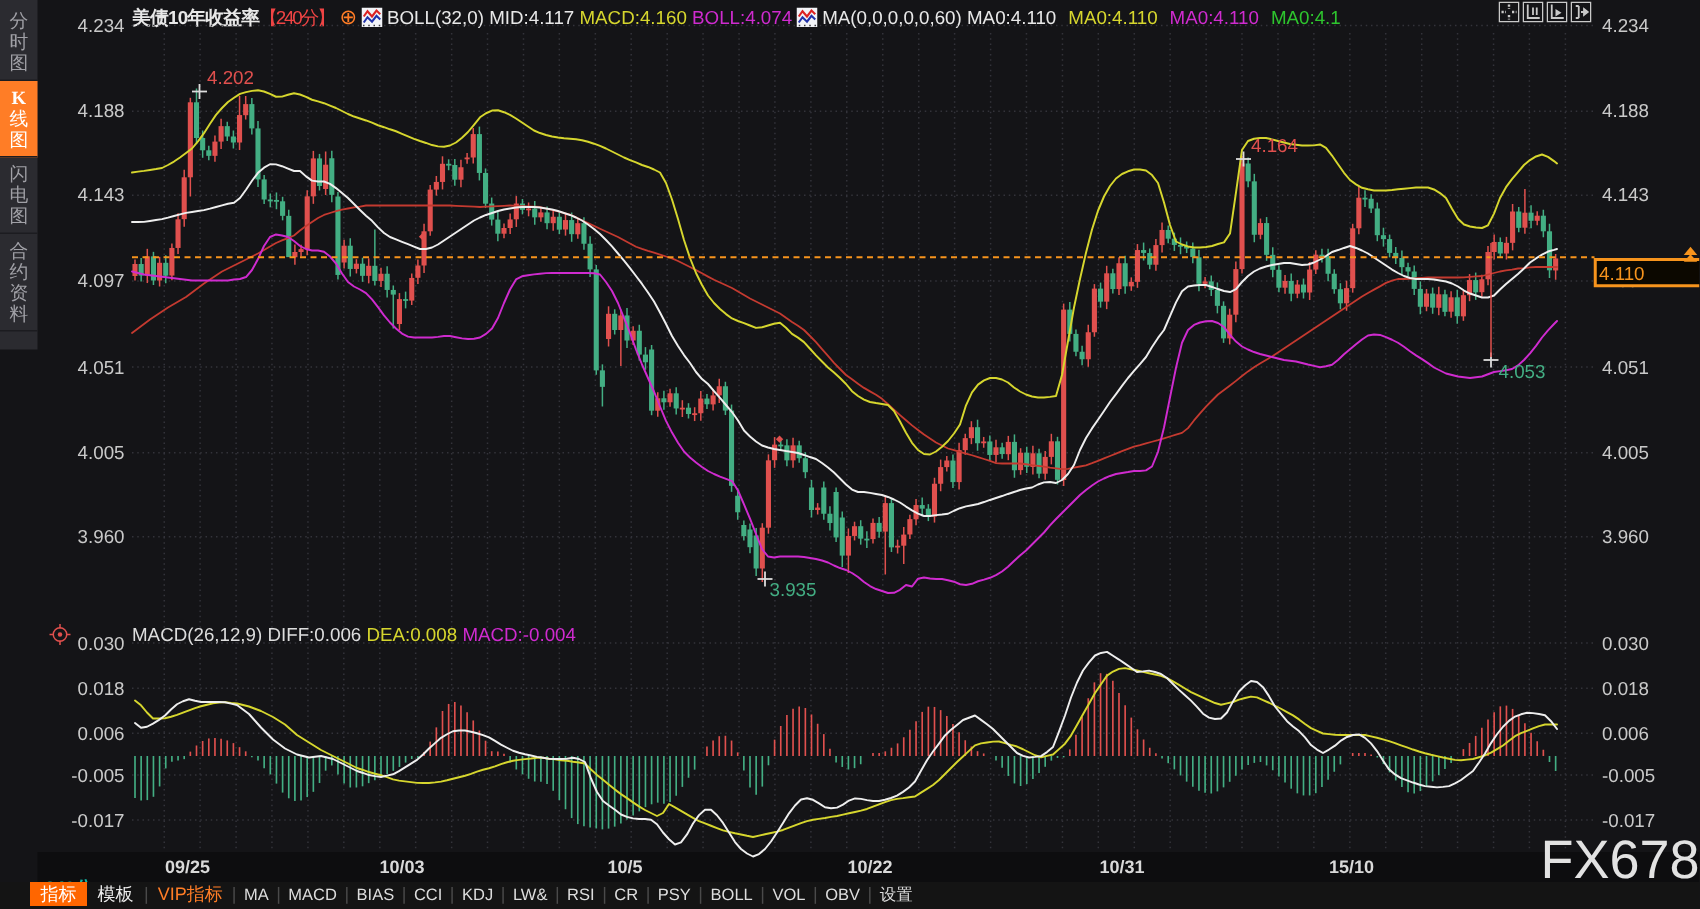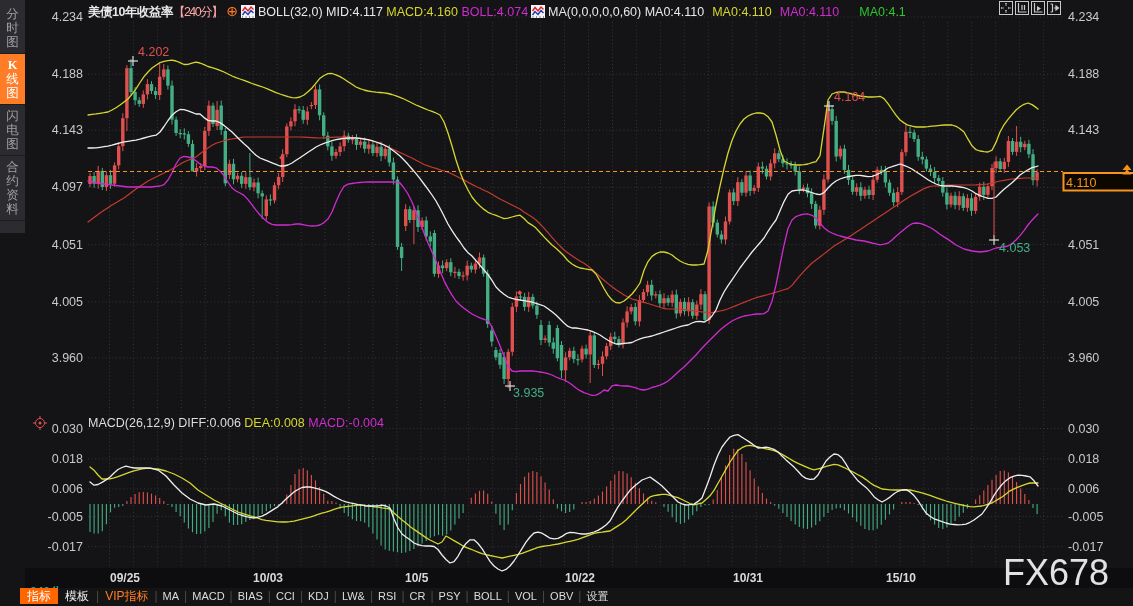--- a/index.html
+++ b/index.html
@@ -799,29 +799,29 @@
 <line x1="33" y1="423" x2="36" y2="423" stroke="#e0504e" stroke-width="1"></line>
 <line x1="44" y1="423" x2="47" y2="423" stroke="#e0504e" stroke-width="1"></line>
 <line x1="40" y1="416" x2="40" y2="419" stroke="#e0504e" stroke-width="1"></line>
 <line x1="40" y1="427" x2="40" y2="430" stroke="#e0504e" stroke-width="1"></line>
 <rect x="1063.5" y="173" width="71" height="17.5" fill="#0c0800" stroke="#f7941d" stroke-width="2"></rect>
 <text x="1066" y="186.5" fill="#f7941d" font-size="12.5">4.110</text>
 <path d="M1122.5 170 l4.5 -5.5 l4.5 5.5 z" fill="#f7941d"></path>
 <path d="M1122.5 174.5 l4.5 -5 l4.5 5 z" fill="#f7941d"></path>
 </svg>
 <div style="position:absolute;left:88px;top:3px;height:18px;font-size:12.5px;color:#e8e8e8;white-space:nowrap">
-<span style="font-weight:bold;letter-spacing:-0.5px">美债10年收益率</span><span style="color:#fca5a5;letter-spacing:-1.5px">【240分】</span><span style="color:#ff7d26;font-size:14px;margin-left:4px">⊕</span><svg width="14" height="13" viewBox="0 0 14 13" style="vertical-align:-2px;margin:0 3px">
+<span style="font-weight:bold;letter-spacing:-0.5px">美债10年收益率</span><span style="color:#ef4444;letter-spacing:-1.5px">【240分】</span><span style="color:#ff7d26;font-size:14px;margin-left:4px">⊕</span><svg width="14" height="13" viewBox="0 0 14 13" style="vertical-align:-2px;margin:0 3px">
       <rect x="0" y="0" width="14" height="13" fill="#f2f3f7"></rect>
       <polyline points="1.5,6 4,2.5 7,6 10,2 12.5,4.5" fill="none" stroke="#d22" stroke-width="1.4"></polyline>
       <polyline points="1.5,10 4,6.5 7,9.5 10,5.5 12.5,8" fill="none" stroke="#23a" stroke-width="1.4"></polyline>
     </svg><span>BOLL(32,0) MID:4.117</span> <span style="color:#d6d62e">MACD:4.160</span> <span style="color:#cf2bcf">BOLL:4.074</span><svg width="14" height="13" viewBox="0 0 14 13" style="vertical-align:-2px;margin:0 3px">
       <rect x="0" y="0" width="14" height="13" fill="#f2f3f7"></rect>
       <polyline points="1.5,6 4,2.5 7,6 10,2 12.5,4.5" fill="none" stroke="#d22" stroke-width="1.4"></polyline>
       <polyline points="1.5,10 4,6.5 7,9.5 10,5.5 12.5,8" fill="none" stroke="#23a" stroke-width="1.4"></polyline>
-    </svg><span>MA(0,0,0,0,0,60) MA0:4.110</span><span style="color:#d6d62e;margin-left:8px">MA0:4.110</span><span style="color:#cf2bcf;margin-left:8px">MA0:4.110</span><span style="color:#2ec52e;margin-left:20px">MA0:4.1</span>
+    </svg><span>MA(0,0,0,0,0,60) MA0:4.110</span><span style="color:#d6d62e;margin-left:8px">MA0:4.110</span><span style="color:#cf2bcf;margin-left:8px">MA0:4.110</span><span style="color:#2ec52e;margin-left:8px">MA0:4.1</span>
 </div>
 <div style="position:absolute;left:999px;top:1px;display:flex;gap:2px">
     <svg width="14" height="14" viewBox="0 0 14 14">
       <rect x="0.5" y="0.5" width="13" height="13" fill="#141417" stroke="#c9c9c9"></rect>
       <path d="M7 2v3M7 9v3M2 7h3M9 7h3" stroke="#c9c9c9" stroke-width="1.6" stroke-dasharray="1.5,1"></path>
     </svg>
     <svg width="14" height="14" viewBox="0 0 14 14">
       <rect x="0.5" y="0.5" width="13" height="13" fill="#141417" stroke="#c9c9c9"></rect>
       <path d="M3.5 2v9h8" stroke="#c9c9c9" stroke-width="1.2" fill="none"></path>
       <path d="M7 4v5M9.5 4v5" stroke="#c9c9c9" stroke-width="1.2"></path>
@@ -846,12 +846,12 @@
 <div style="position:absolute;left:25px;top:568px;width:1108px;height:20px;background:#0d0d0f;color:#d9d9d9;font-size:12px;font-weight:bold;z-index:1">
 <span style="position:absolute;left:5px;top:16px;color:#14b8a6">240分 ▲</span>
     <span style="position:absolute;left:85px;top:3px">09/25</span>
     <span style="position:absolute;left:228px;top:3px">10/03</span>
     <span style="position:absolute;left:380px;top:3px">10/5</span>
     <span style="position:absolute;left:540px;top:3px">10/22</span>
     <span style="position:absolute;left:708px;top:3px">10/31</span>
     <span style="position:absolute;left:861px;top:3px">15/10</span>
 </div>
 <div style="position:absolute;left:0px;top:588px;width:1133px;height:18px;background:#141414;font-size:12px;line-height:17px;white-space:nowrap;padding-left:20px;z-index:3"><span style="background:#f60;color:#fff;padding:1px 7px">指标</span><span style="color:#eee;padding:1px 7px">模板</span><span style="color:#4a4a4a">|</span><span style="color:#ff7d26;padding:1px 6px">VIP指标</span><span style="color:#4a4a4a">|</span><span style="color:#ddd;padding:1px 5px;font-size:11px">MA</span><span style="color:#4a4a4a">|</span><span style="color:#ddd;padding:1px 5px;font-size:11px">MACD</span><span style="color:#4a4a4a">|</span><span style="color:#ddd;padding:1px 5px;font-size:11px">BIAS</span><span style="color:#4a4a4a">|</span><span style="color:#ddd;padding:1px 5px;font-size:11px">CCI</span><span style="color:#4a4a4a">|</span><span style="color:#ddd;padding:1px 5px;font-size:11px">KDJ</span><span style="color:#4a4a4a">|</span><span style="color:#ddd;padding:1px 5px;font-size:11px">LW&amp;</span><span style="color:#4a4a4a">|</span><span style="color:#ddd;padding:1px 5px;font-size:11px">RSI</span><span style="color:#4a4a4a">|</span><span style="color:#ddd;padding:1px 5px;font-size:11px">CR</span><span style="color:#4a4a4a">|</span><span style="color:#ddd;padding:1px 5px;font-size:11px">PSY</span><span style="color:#4a4a4a">|</span><span style="color:#ddd;padding:1px 5px;font-size:11px">BOLL</span><span style="color:#4a4a4a">|</span><span style="color:#ddd;padding:1px 5px;font-size:11px">VOL</span><span style="color:#4a4a4a">|</span><span style="color:#ddd;padding:1px 5px;font-size:11px">OBV</span><span style="color:#4a4a4a">|</span><span style="color:#ddd;padding:1px 5px;font-size:11px">设置</span></div>
-<div style="position:absolute;left:1003px;top:552px;color:#e2e2e2;font-size:36px;letter-spacing:0px;z-index:4">FX678</div>
+<div style="position:absolute;left:1027px;top:552px;color:#e2e2e2;font-size:36px;letter-spacing:0px;z-index:4">FX678</div>
 </body></html>

